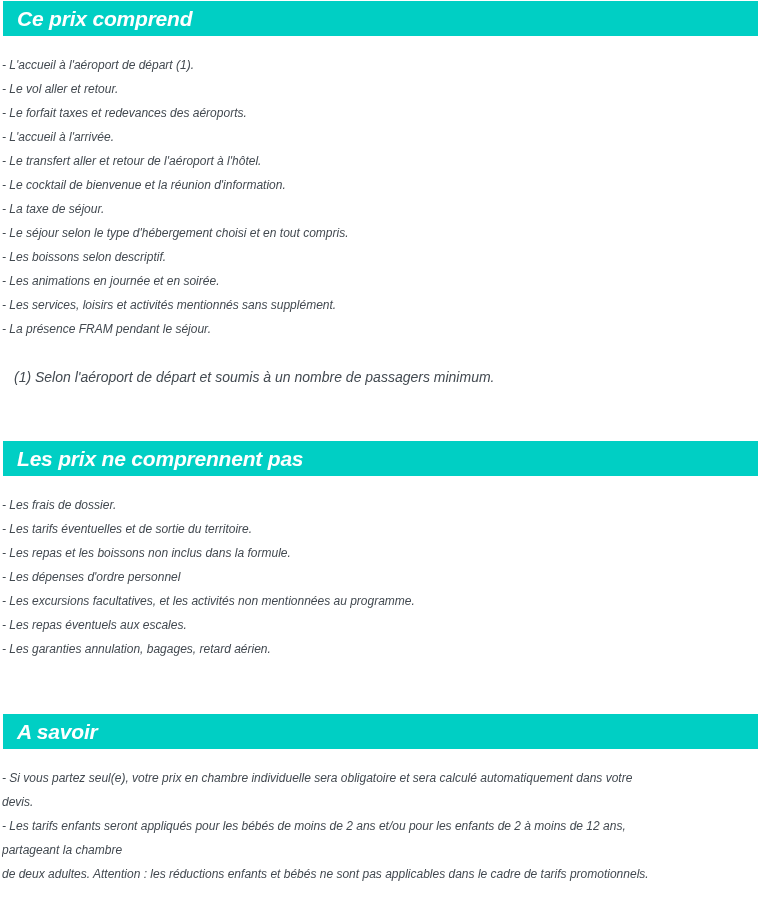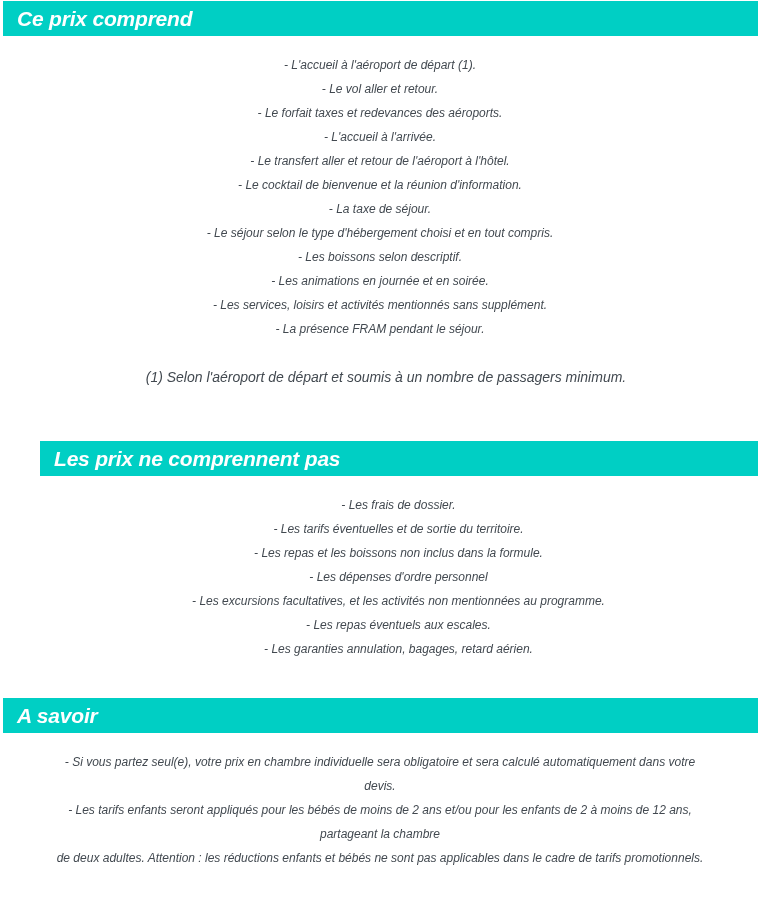--- a/index.html
+++ b/index.html
@@ -13,21 +13,21 @@
     position:relative;
     width:758px;
     height:923px;
     background:var(--bg);
     overflow:hidden;
     font-family:"Liberation Sans",sans-serif;
     font-style:italic;
     color:var(--text);
     box-sizing:border-box;
   }
-  .section{overflow:hidden;text-align:center;}
+  .section{overflow:hidden;}
   .section-bar{
     height:35px;
     margin-left:3px;
     margin-top:1px;
     background:var(--accent);
     display:flex;
     align-items:center;
     padding-left:14px;
     box-sizing:border-box;
   }
@@ -54,21 +54,21 @@
   }
   .footnote{
     margin-top:24px;
     padding-left:14px;
     font-size:14px;
     line-height:24px;
     white-space:nowrap;
     overflow:hidden;
   }
   .sect-pad-1{padding-bottom:51px;}
-  .sect-pad-2{padding-bottom:36px;margin-left:37px;}
+  .sect-pad-2{padding-bottom:52px;}
 </style>
 </head>
 <body>
 
 <div class="page">
 
   <section class="section sect-pad-1">
     <div class="section-bar">
       <h2 class="section-title">Ce prix comprend</h2>
     </div>

